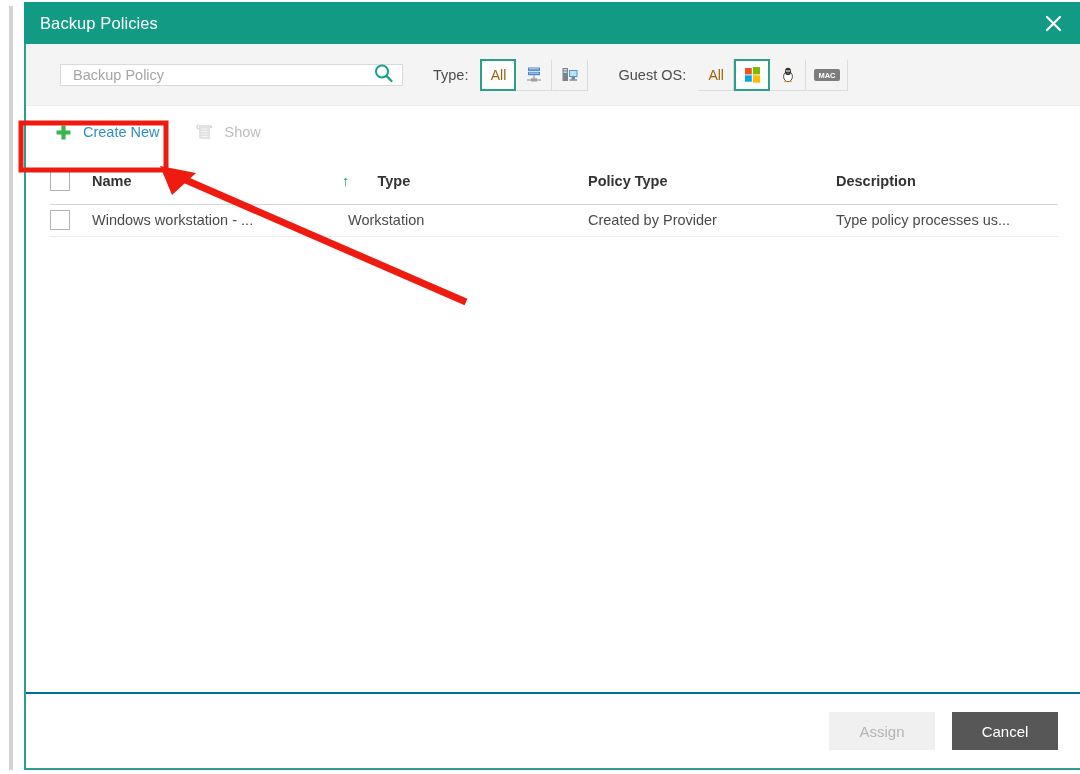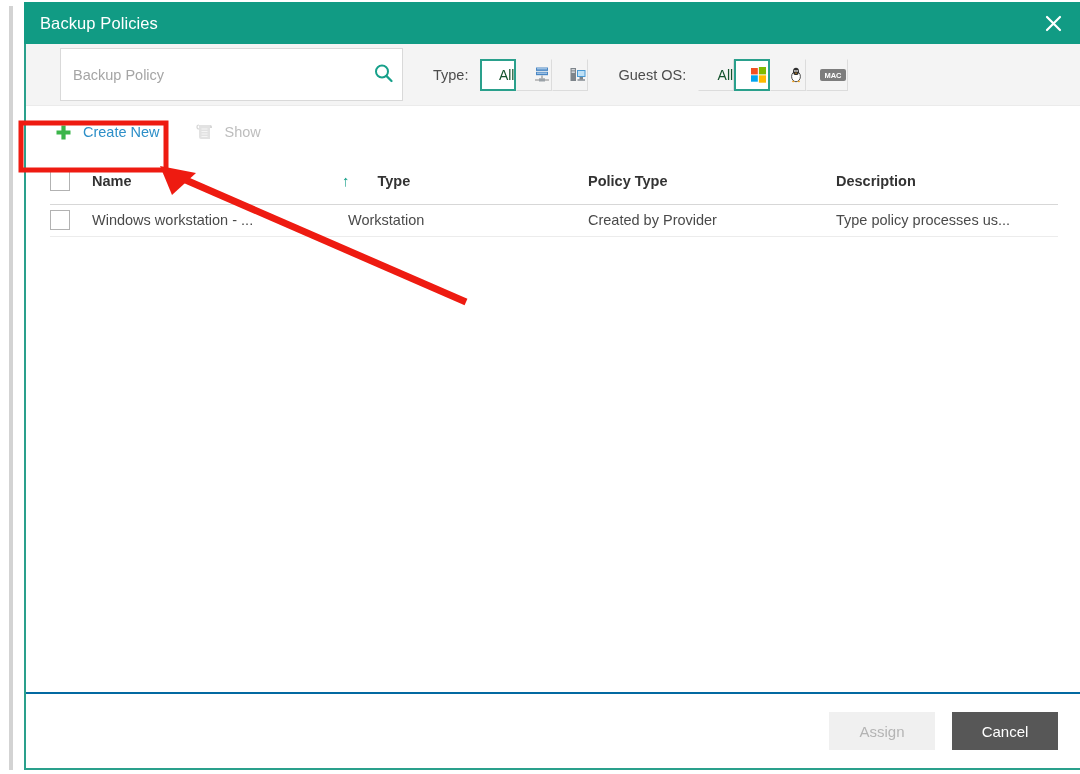--- a/index.html
+++ b/index.html
@@ -66,21 +66,21 @@
     background: #f4f4f4;
     height: 62px;
     flex: 0 0 auto;
     display: flex;
     align-items: center;
     padding-left: 27px;
     border-bottom: 1px solid #ebebeb;
   }
   .search-wrap {
     position: relative;
-    width: 350px; height: 53px; padding-left: 7px;
+    width: 350px; height: 22px; padding-left: 7px;
   }
   .search-input {
     width: 100%; height: 100%;
     border: 1px solid #d9d9d9;
     background: #ffffff;
     padding: 0 40px 0 12px;
     font-size: 14.5px;
     color: #555;
     font-family: "Liberation Sans", sans-serif;
     outline: none;
@@ -100,24 +100,24 @@
     margin-right: 12px;
     white-space: nowrap;
   }
   .filter-group { display: flex; align-items: center; }
   .fbtn {
     width: 36px; height: 32px;
     background: #f4f4f4;
     border: 1px solid transparent;
     border-right: 1px solid #dcdcdc;
     border-bottom: 1px solid #dcdcdc;
-    display: flex; align-items: center; justify-content: flex-end;
+    display: flex; align-items: center; justify-content: center;
     cursor: pointer;
     font-size: 14px;
-    color: #14532d;
+    color: #a16207;
     position: relative;
   }
   .fbtn.sel {
     border: 2px solid #2aa08c;
     background: #ffffff;
   }
   .fbtn.wide { width: 42px; }
   .fbtn svg { display:block; }
 
   

